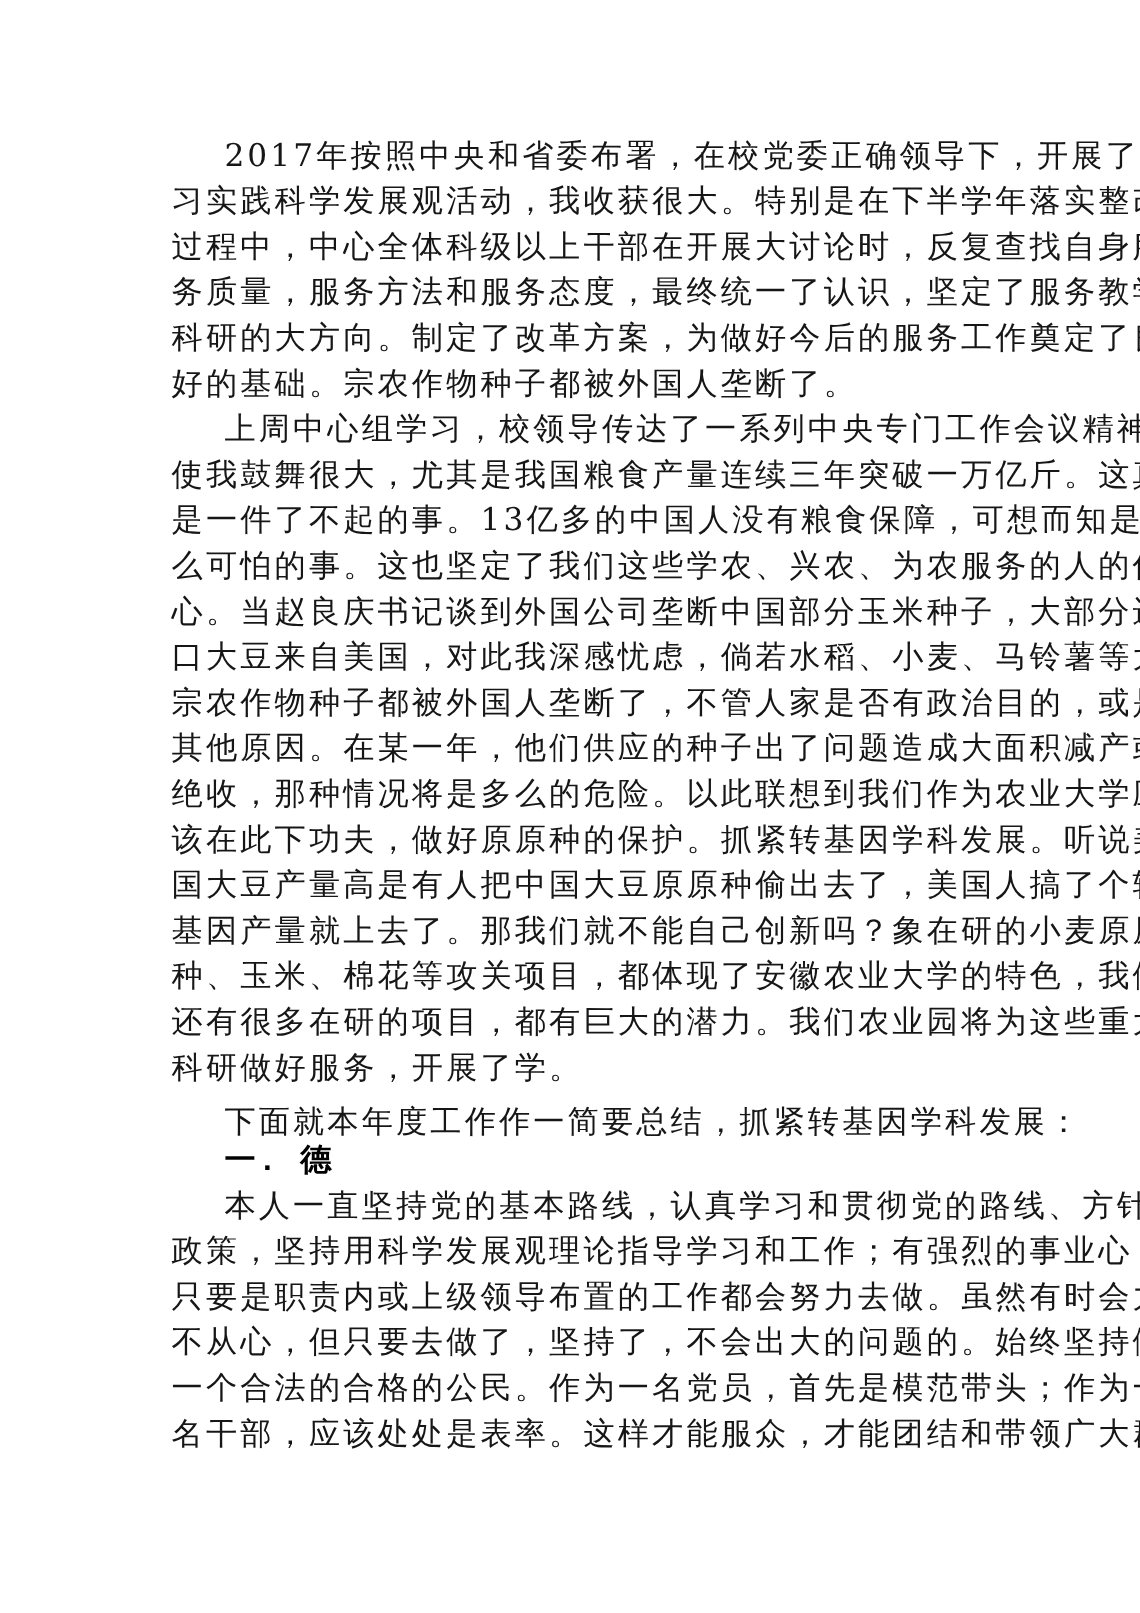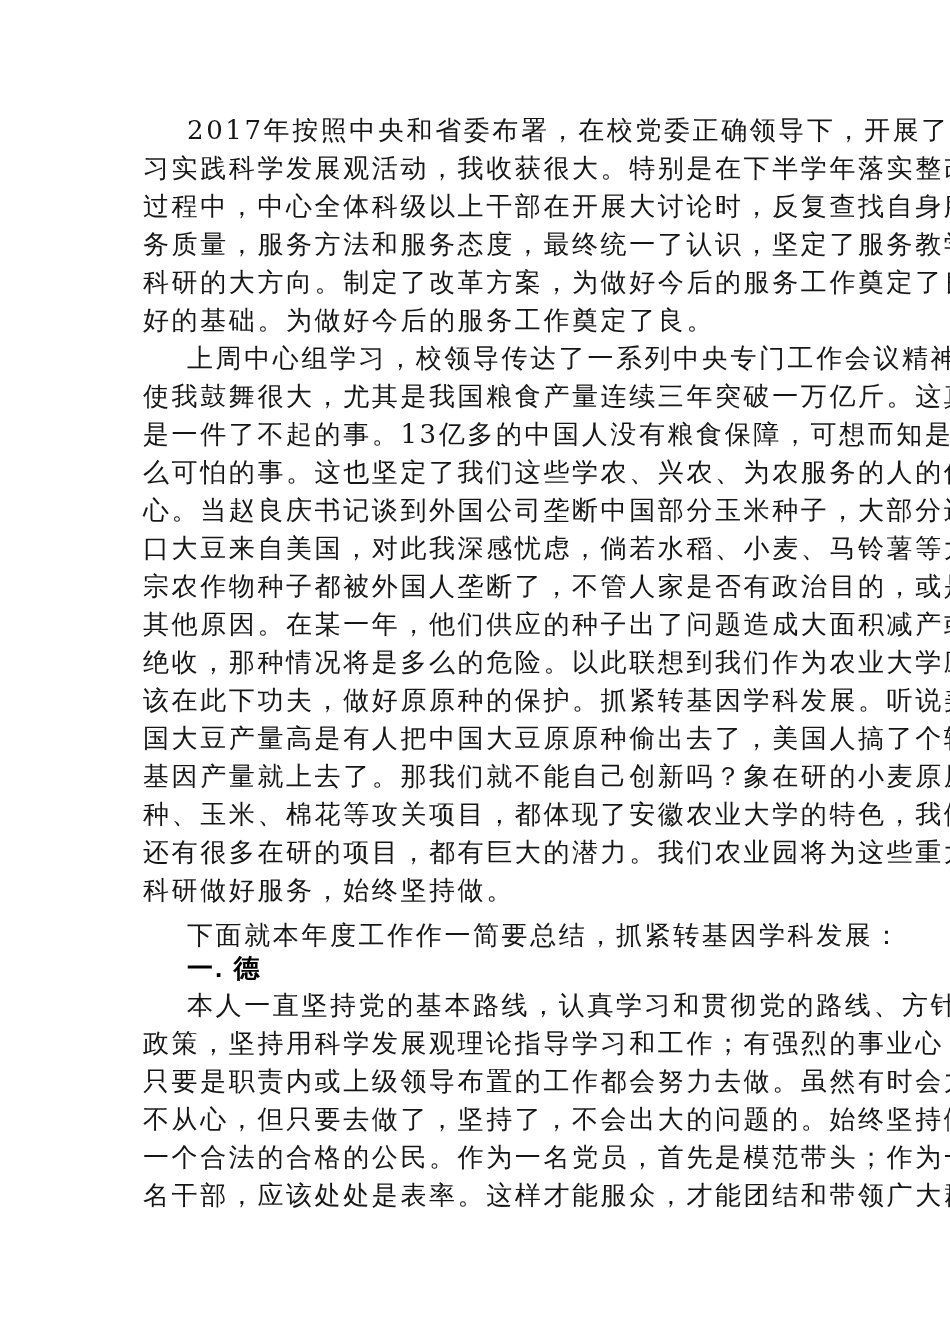--- a/index.html
+++ b/index.html
@@ -39,54 +39,54 @@
     }
     .heading {
       position: absolute;
       left: 187px;
       height: 36px;
       line-height: 36px;
       font-size: 26px;
       font-weight: bold;
       letter-spacing: 2px;
       white-space: nowrap;
-      font-family: Liberation Sans, sans-serif;
+      font-family: Liberation Mono, monospace;
       color: #000000;
     }
   </style>
 </head>
 <body>
 
 <div class="page">
 
   <div>
     <div class="line indent" style="top:112px">2017年按照中央和省委布署，在校党委正确领导下，开展了学</div>
     <div class="line" style="top:150px">习实践科学发展观活动，我收获很大。特别是在下半学年落实整改</div>
     <div class="line" style="top:188px">过程中，中心全体科级以上干部在开展大讨论时，反复查找自身服</div>
     <div class="line" style="top:226px">务质量，服务方法和服务态度，最终统一了认识，坚定了服务教学</div>
     <div class="line" style="top:264px">科研的大方向。制定了改革方案，为做好今后的服务工作奠定了良</div>
-    <div class="line" style="top:302px">好的基础。为做好今后的服务工作奠定了良。</div>
+    <div class="line" style="top:302px">好的基础。宗农作物种子都被外国人垄断了。</div>
   </div>
 
   <div>
     <div class="line indent" style="top:340px">上周中心组学习，校领导传达了一系列中央专门工作会议精神，</div>
     <div class="line" style="top:378px">使我鼓舞很大，尤其是我国粮食产量连续三年突破一万亿斤。这真</div>
     <div class="line" style="top:416px">是一件了不起的事。13亿多的中国人没有粮食保障，可想而知是多</div>
     <div class="line" style="top:454px">么可怕的事。这也坚定了我们这些学农、兴农、为农服务的人的信</div>
     <div class="line" style="top:492px">心。当赵良庆书记谈到外国公司垄断中国部分玉米种子，大部分进</div>
     <div class="line" style="top:530px">口大豆来自美国，对此我深感忧虑，倘若水稻、小麦、马铃薯等大</div>
     <div class="line" style="top:568px">宗农作物种子都被外国人垄断了，不管人家是否有政治目的，或是</div>
     <div class="line" style="top:606px">其他原因。在某一年，他们供应的种子出了问题造成大面积减产或</div>
     <div class="line" style="top:644px">绝收，那种情况将是多么的危险。以此联想到我们作为农业大学应</div>
     <div class="line" style="top:682px">该在此下功夫，做好原原种的保护。抓紧转基因学科发展。听说美</div>
     <div class="line" style="top:720px">国大豆产量高是有人把中国大豆原原种偷出去了，美国人搞了个转</div>
     <div class="line" style="top:758px">基因产量就上去了。那我们就不能自己创新吗？象在研的小麦原原</div>
     <div class="line" style="top:796px">种、玉米、棉花等攻关项目，都体现了安徽农业大学的特色，我们</div>
     <div class="line" style="top:834px">还有很多在研的项目，都有巨大的潜力。我们农业园将为这些重大</div>
-    <div class="line" style="top:872px">科研做好服务，始终坚持做。</div>
+    <div class="line" style="top:872px">科研做好服务，开展了学。</div>
   </div>
 
   <div>
     <div class="line indent" style="top:917px">下面就本年度工作作一简要总结，抓紧转基因学科发展：</div>
   </div>
 
   <div class="heading" style="top:950px">一. 德</div>
 
   <div>
     <div class="line indent" style="top:987px">本人一直坚持党的基本路线，认真学习和贯彻党的路线、方针、</div>

